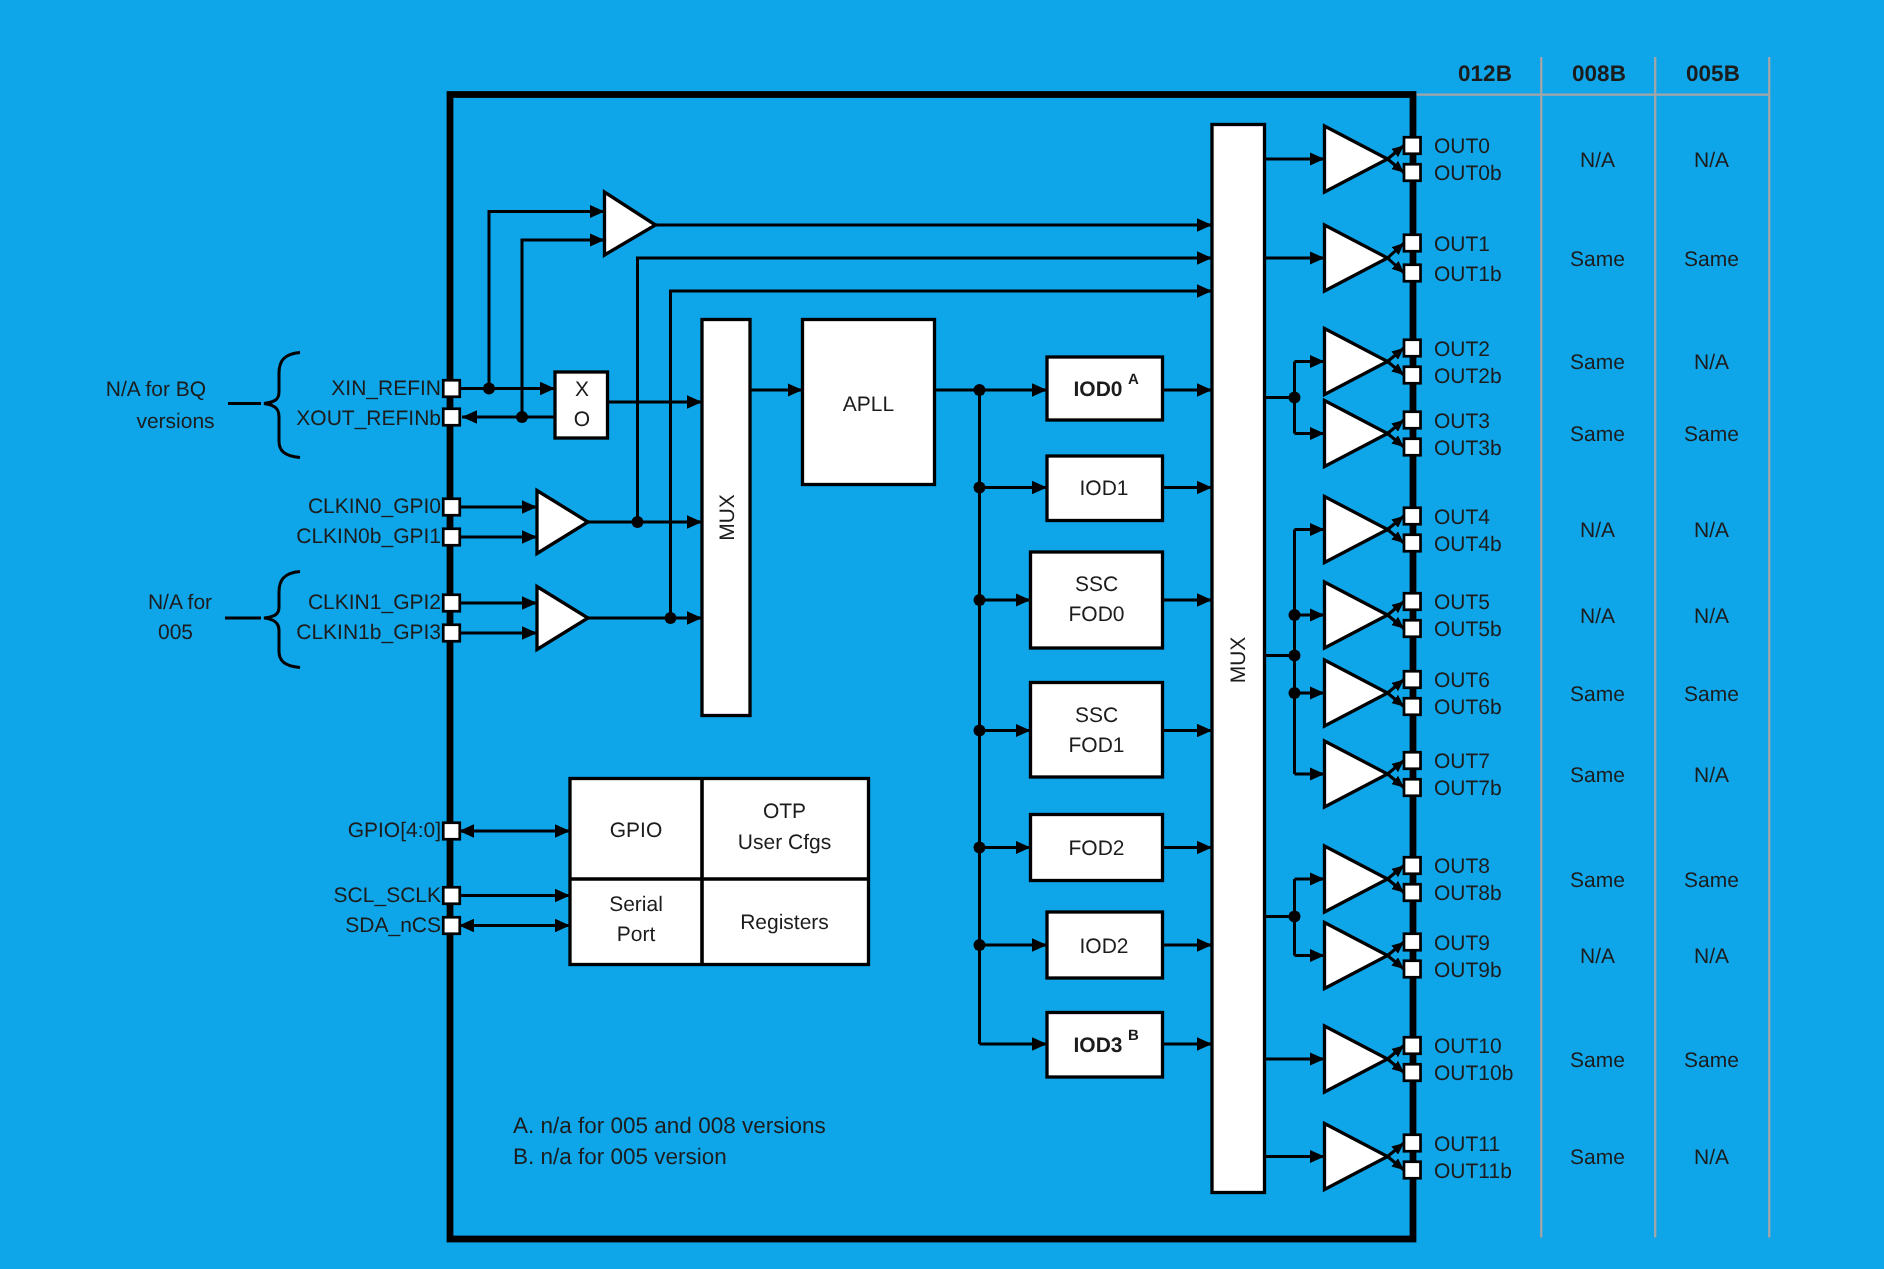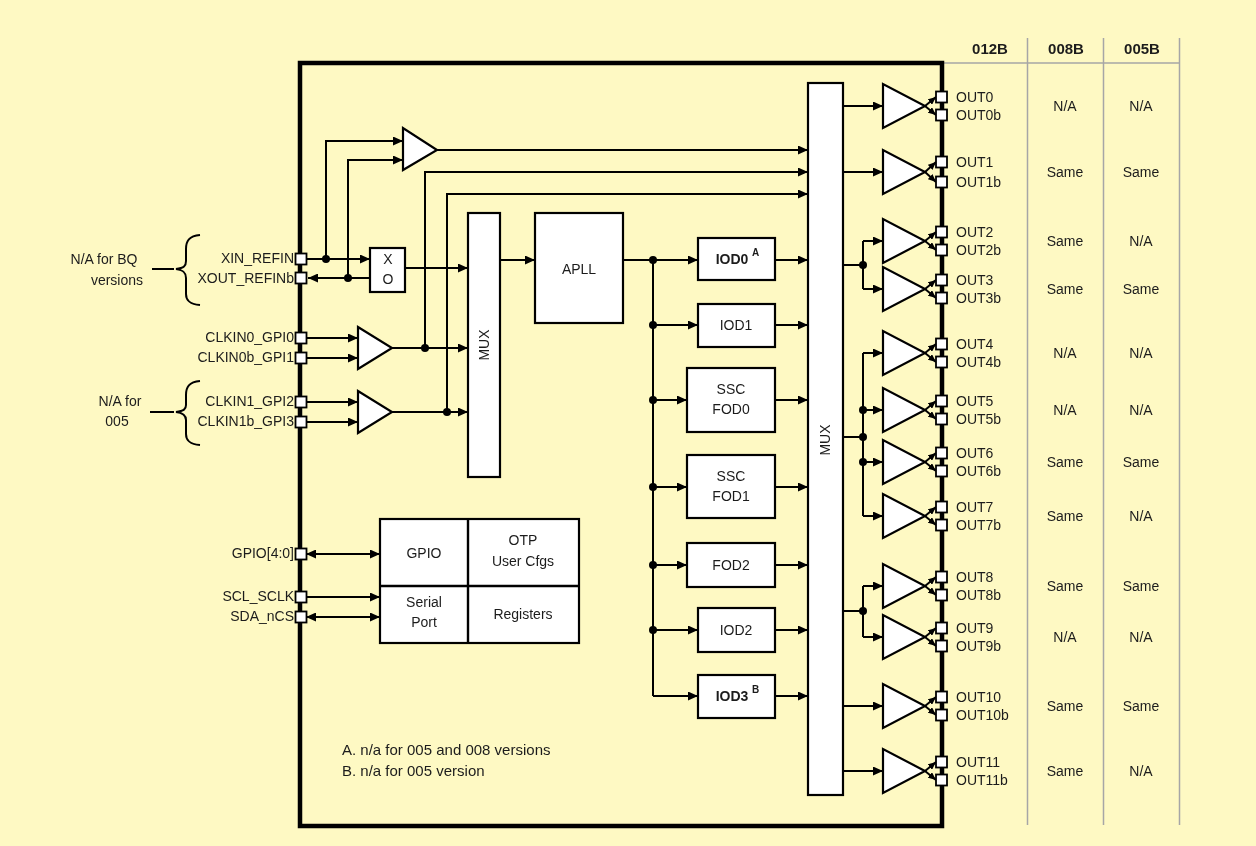--- a/index.html
+++ b/index.html
@@ -1,16 +1,16 @@
 <!DOCTYPE html>
 <html><head>
 <meta charset="utf-8">
 <style>
   html,body { margin:0; padding:0; background:#ffffff; }
-  .stage { position:relative; width:1256px; height:846px; background:#fef9c3; }
+  .stage { position:relative; width:1256px; height:846px; background:#0ea5e9; }
   svg { display:block; }
   .w   { stroke:#000; stroke-width:2; fill:none; }
   .w3  { stroke:#000; stroke-width:2.4; fill:none; }
   .chip{ fill:none; stroke:#000; stroke-width:4.5; }
   .b   { fill:#fff; stroke:#000; stroke-width:2.2; }
   .pin { fill:#fff; stroke:#000; stroke-width:1.8; }
   .dot { fill:#000; stroke:none; }
   .gray{ stroke:#a6a6a6; stroke-width:1.5; fill:none; }
   .t   { font:14px "Liberation Sans", sans-serif; fill:#1c1c1c; }
   .tb  { font-weight:bold; }

